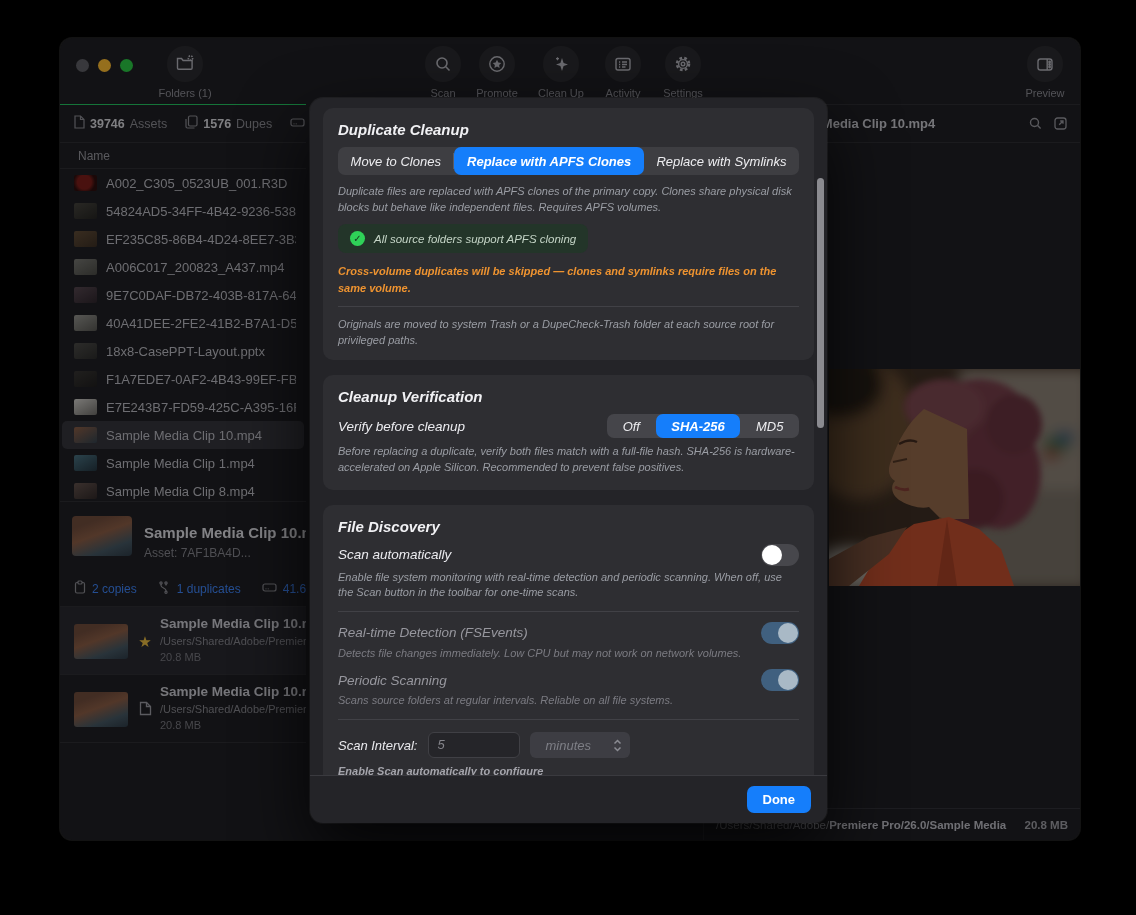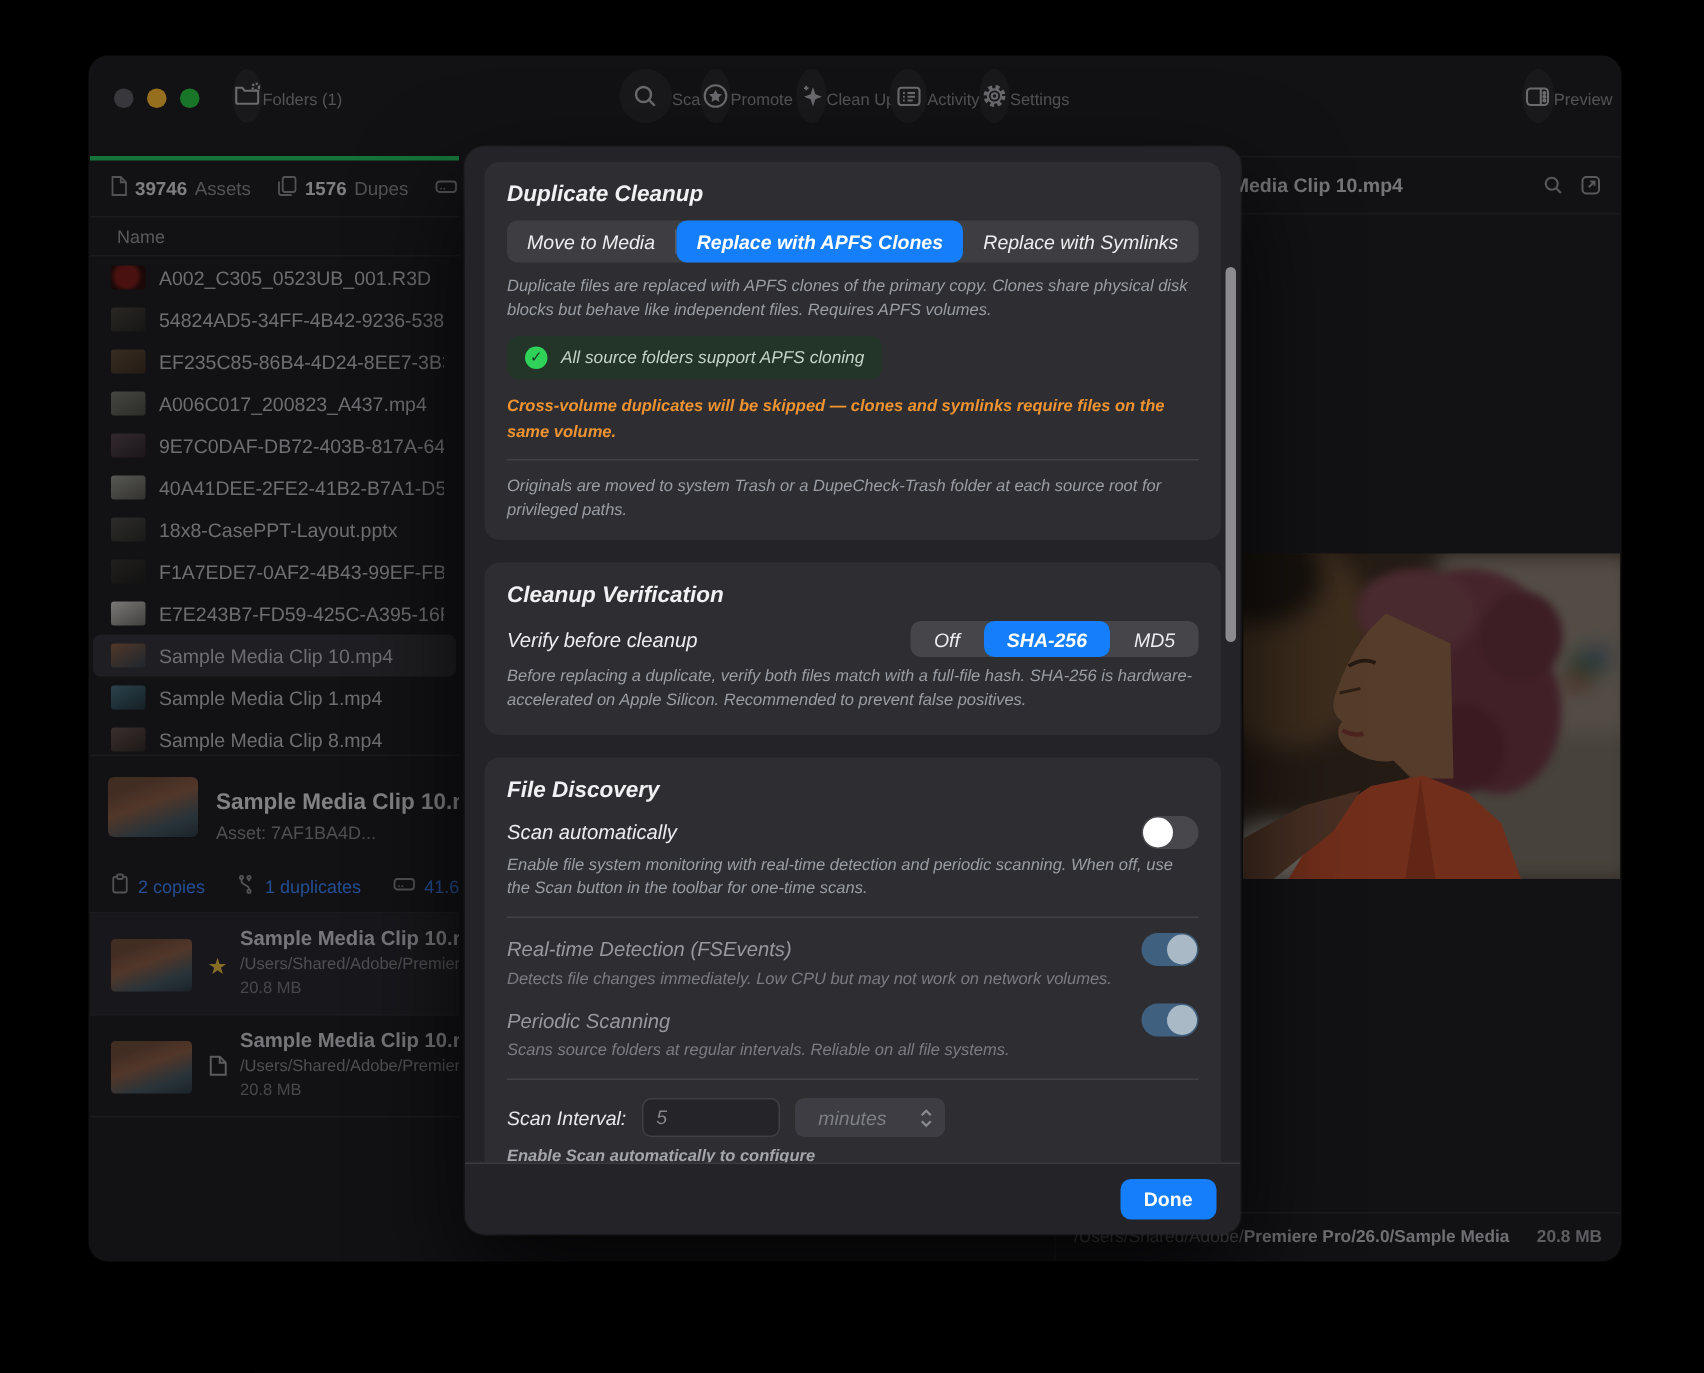--- a/index.html
+++ b/index.html
@@ -7,26 +7,26 @@
   #stage{position:relative;width:1136px;height:915px;background:#000;overflow:hidden;}
 
   
   #win{position:absolute;left:60px;top:38px;width:1020px;height:802px;background:#1d1d1f;
        border-radius:12px;box-shadow:0 0 0 1px rgba(255,255,255,.07);overflow:hidden;}
 
   .traffic{position:absolute;top:21px;left:16px;display:flex;gap:9px;z-index:2;}
   .dot{width:13px;height:13px;border-radius:50%;}
   .dot.close{background:#5e5e63;} .dot.min{background:#febc2e;} .dot.max{background:#28c840;}
 
-  .tb-item{position:absolute;top:8px;width:60px;display:flex;flex-direction:row;align-items:center;}
+  .tb-item{position:absolute;top:8px;width:60px;display:flex;flex-direction:column;align-items:center;}
   .tb-circle{width:36px;height:36px;border-radius:50%;background:#29292c;display:flex;align-items:center;justify-content:center;}
   .tb-label{margin-top:5px;font-size:11px;color:#8b8b92;white-space:nowrap;}
 
   
-  #left-panel{position:absolute;left:0;top:66px;width:246px;bottom:0;border-top:3px solid #22c55e;}
+  #left-panel{position:absolute;left:0;top:66px;width:246px;bottom:0;border-top:1px solid #22c55e;}
   #stats-bar{position:absolute;left:0;top:0;width:246px;height:38px;display:flex;align-items:center;
              padding-left:14px;gap:6px;border-bottom:1px solid #2c2c2f;white-space:nowrap;}
   .stat{display:flex;align-items:center;gap:5px;margin-right:12px;}
   .stat b{font-size:12.5px;color:#d7d7db;font-weight:700;}
   .stat span{font-size:12.5px;color:#8a8a90;}
   #name-header{position:absolute;left:0;top:38px;width:246px;height:26px;line-height:26px;
                padding-left:18px;font-size:12px;color:#96969c;border-bottom:1px solid #2c2c2f;}
   #file-list{position:absolute;left:0;top:64px;width:246px;height:332px;overflow:hidden;}
   .file-row{height:28px;display:flex;align-items:center;gap:9px;padding:0 8px 0 12px;border-radius:5px;margin:0 2px;}
   .file-row.selected{background:#323237;}
@@ -393,21 +393,21 @@
 
     <div id="dim"></div>
   </div>
 
   <div id="modal">
     <div id="m-scroll">
 
       <div class="card">
         <div class="card-title">Duplicate Cleanup</div>
         <div class="seg-track" id="seg-mode">
-            <div class="seg">Move to Media</div>
+            <div class="seg">Move to Clones</div>
             <div class="seg-div"></div>
             <div class="seg sel">Replace with APFS Clones</div>
             <div class="seg">Replace with Symlinks</div>
           </div>
         <div class="desc">Duplicate files are replaced with APFS clones of the primary copy. Clones share physical disk blocks but behave like independent files. Requires APFS volumes.</div>
         <div>
           <div class="badge">
             <div class="badge-check">✓</div>
             <div class="badge-text">All source folders support APFS cloning</div>
           </div>

